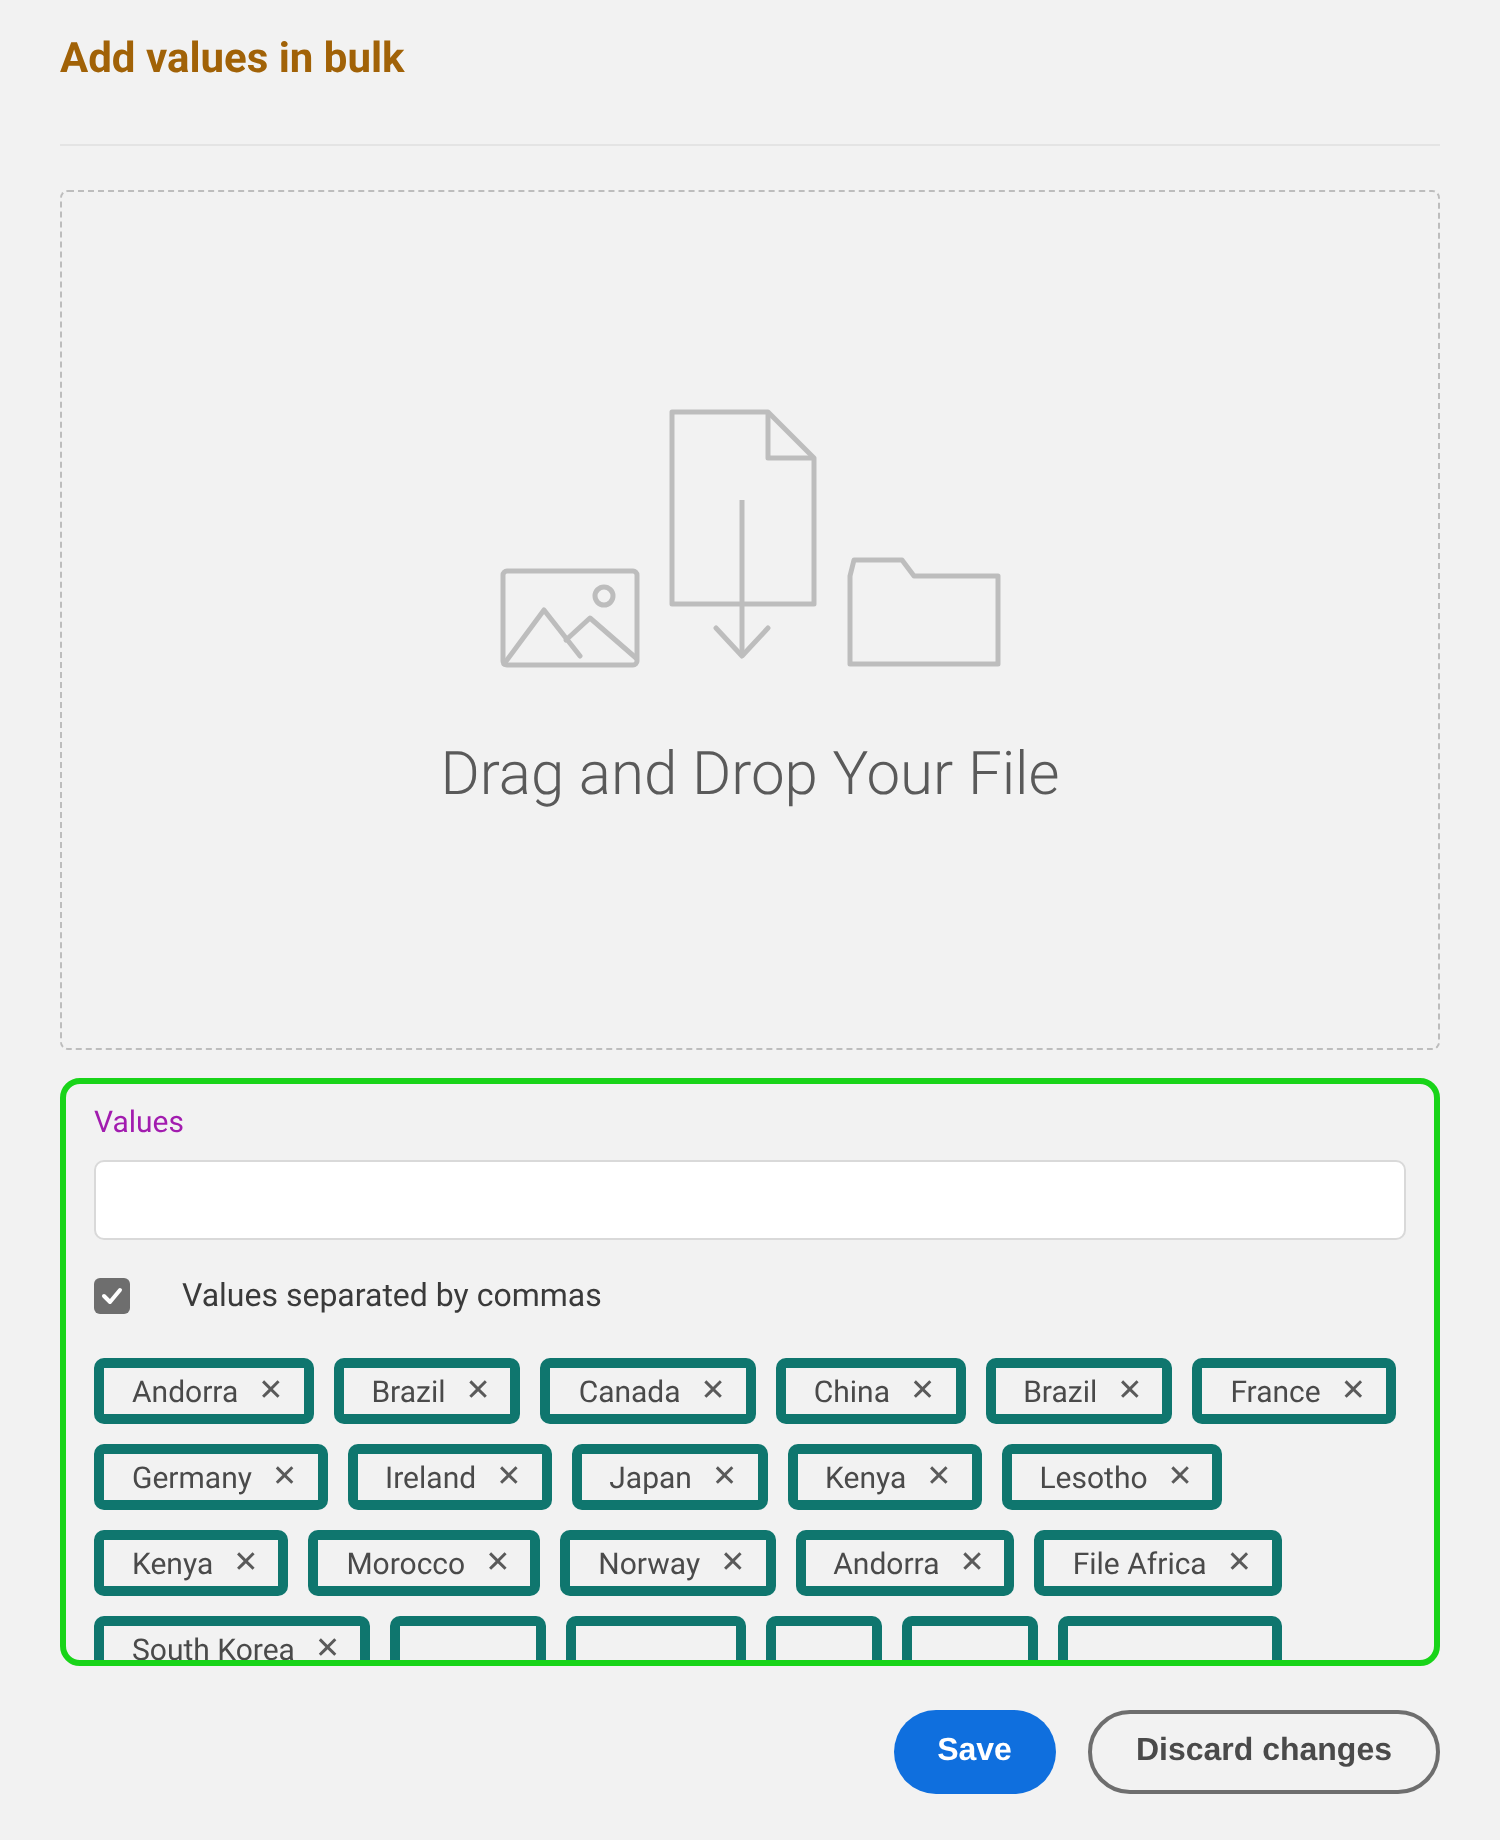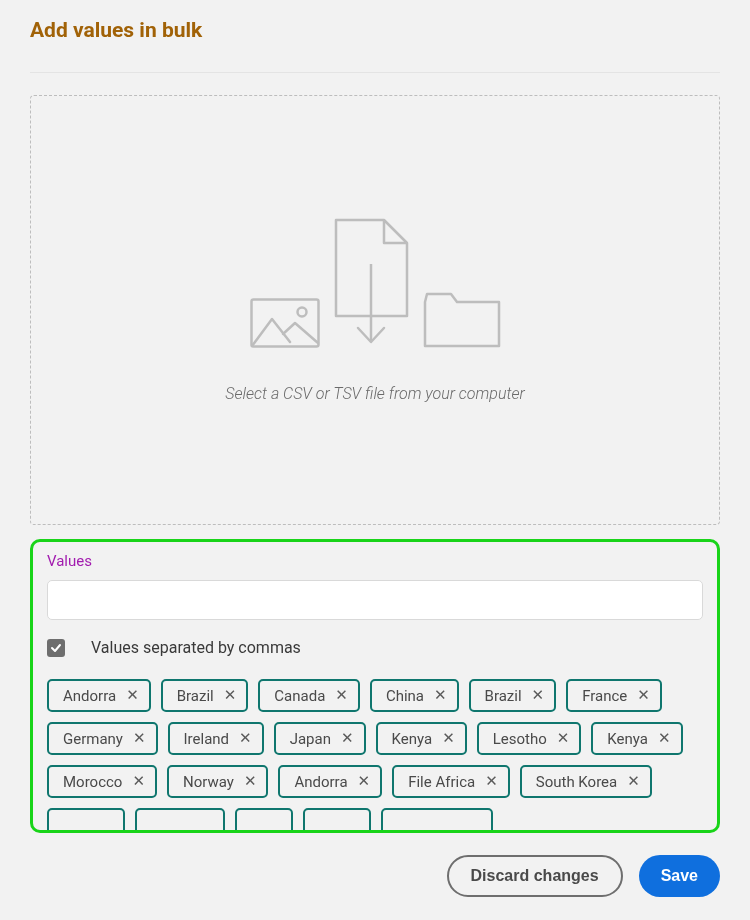--- a/index.html
+++ b/index.html
@@ -97,21 +97,21 @@
     .checkbox-label {
       font-size: 16px;
       color: #3a3a3a;
     }
     .tags {
       display: flex;
       flex-wrap: wrap;
       gap: 10px;
     }
     .tag {
-      border: 2px solid #0f766e;
+      border: 5px solid #0f766e;
       border-radius: 5px;
       padding: 7px 10px 7px 14px;
       background: transparent;
       display: flex;
       align-items: center;
       gap: 10px;
       font-size: 15px;
       color: #4a4a4a;
       height: 33px;
     }
@@ -168,21 +168,21 @@
     <svg width="75" height="130" viewBox="0 0 75 130" fill="none" stroke="#bdbdbd" stroke-width="2.5">
       <path d="M2 2 L50 2 L73 25 L73 98 L2 98 Z" stroke-linejoin="round"></path>
       <path d="M50 2 L50 25 L73 25" stroke-linejoin="round"></path>
       <line x1="37" y1="46" x2="37" y2="122"></line>
       <path d="M24 110 L37 124 L50 110" stroke-linecap="round" stroke-linejoin="round"></path>
     </svg>
     <svg width="78" height="56" viewBox="0 0 78 56" fill="none" stroke="#bdbdbd" stroke-width="2.5">
       <path d="M2 10 L2 54 L76 54 L76 10 L34 10 L28 2 L4 2 Z" stroke-linejoin="round"></path>
     </svg>
   </div>
-  <div class="dropzone-sub">Select a CSV or TSV file from your computer</div>
+  <div class="dropzone-title">Drag and Drop Your File</div>
 </div>
 
 <div class="values-box">
   <div class="values-label">Values</div>
   <input class="values-input" type="text" value="" style="">
   <div class="checkbox-row">
     <div class="checkbox">
       <svg viewBox="0 0 12 12">
         <path d="M2 6 L5 9 L10 3" stroke="#fff" stroke-width="2" fill="none" stroke-linecap="round" stroke-linejoin="round"></path>
       </svg>
@@ -260,15 +260,15 @@
       </div>
       <div class="tag empty" style="width: 78px;"></div>
       <div class="tag empty" style="width: 90px;"></div>
       <div class="tag empty" style="width: 58px;"></div>
       <div class="tag empty" style="width: 68px;"></div>
       <div class="tag empty" style="width: 112px;"></div>
     </div>
 </div>
 
 <div class="footer">
+  <button class="btn btn-primary">Save</button>
   <button class="btn btn-secondary">Discard changes</button>
-  <button class="btn btn-primary">Save</button>
 </div>
 
 </body></html>

